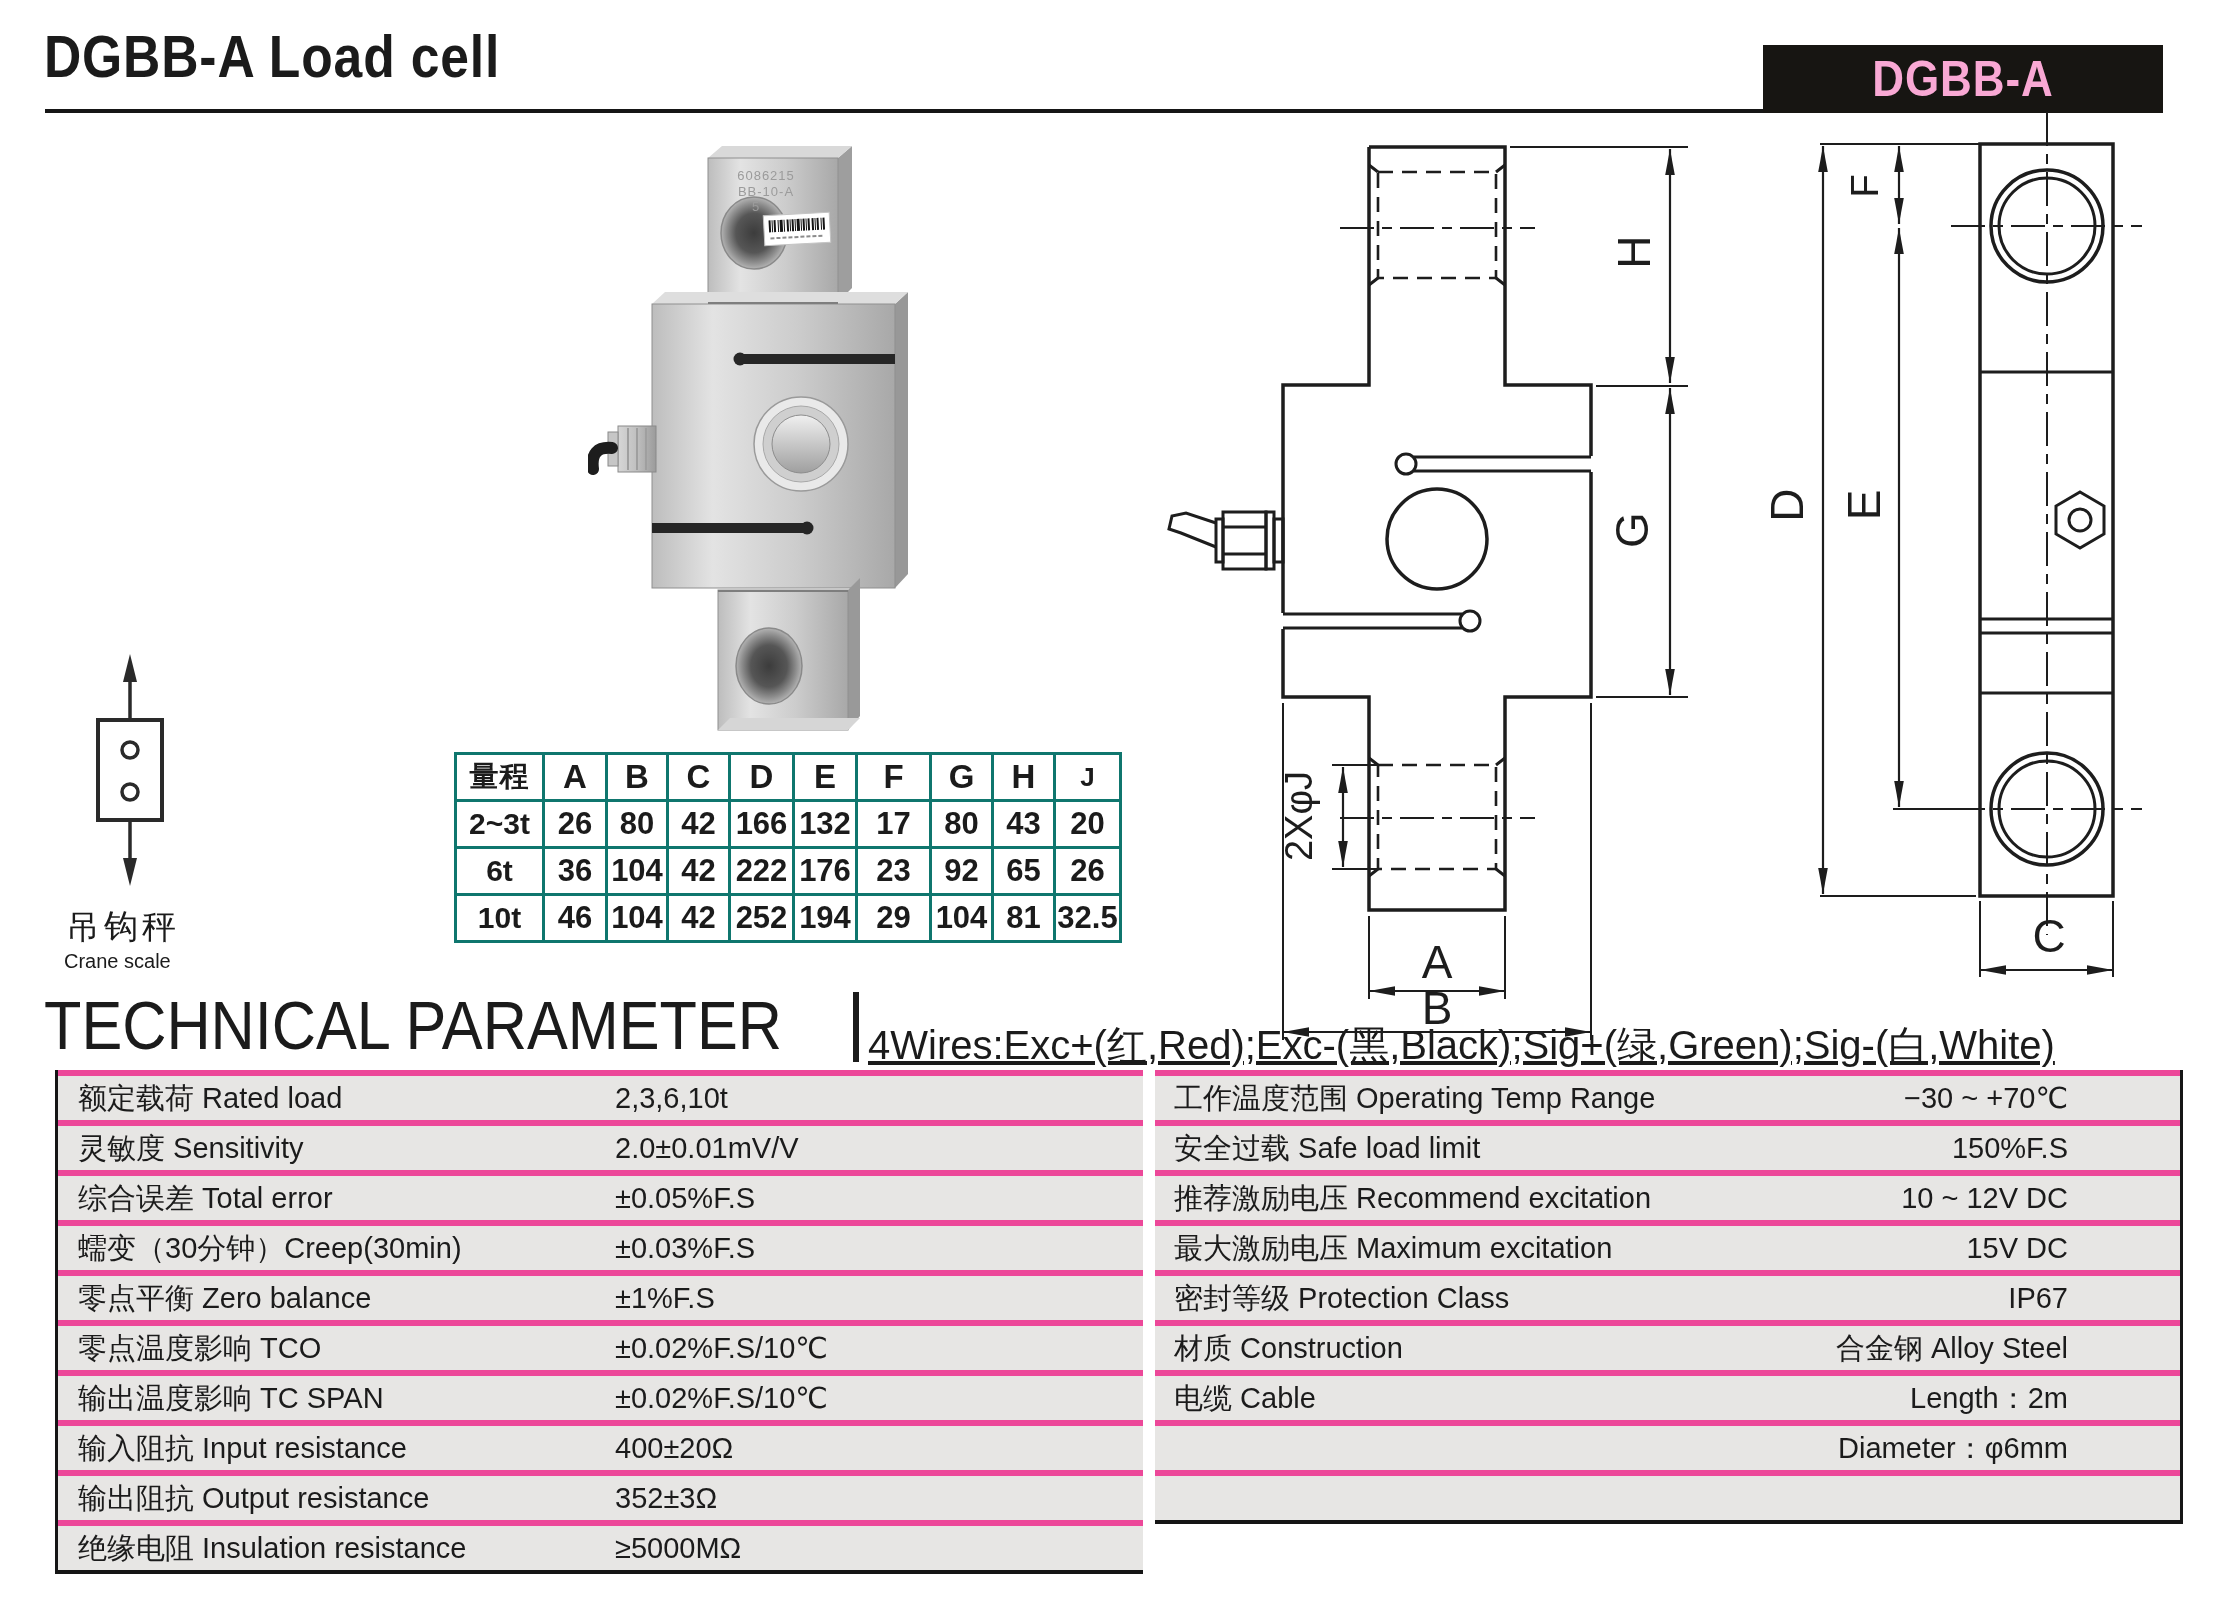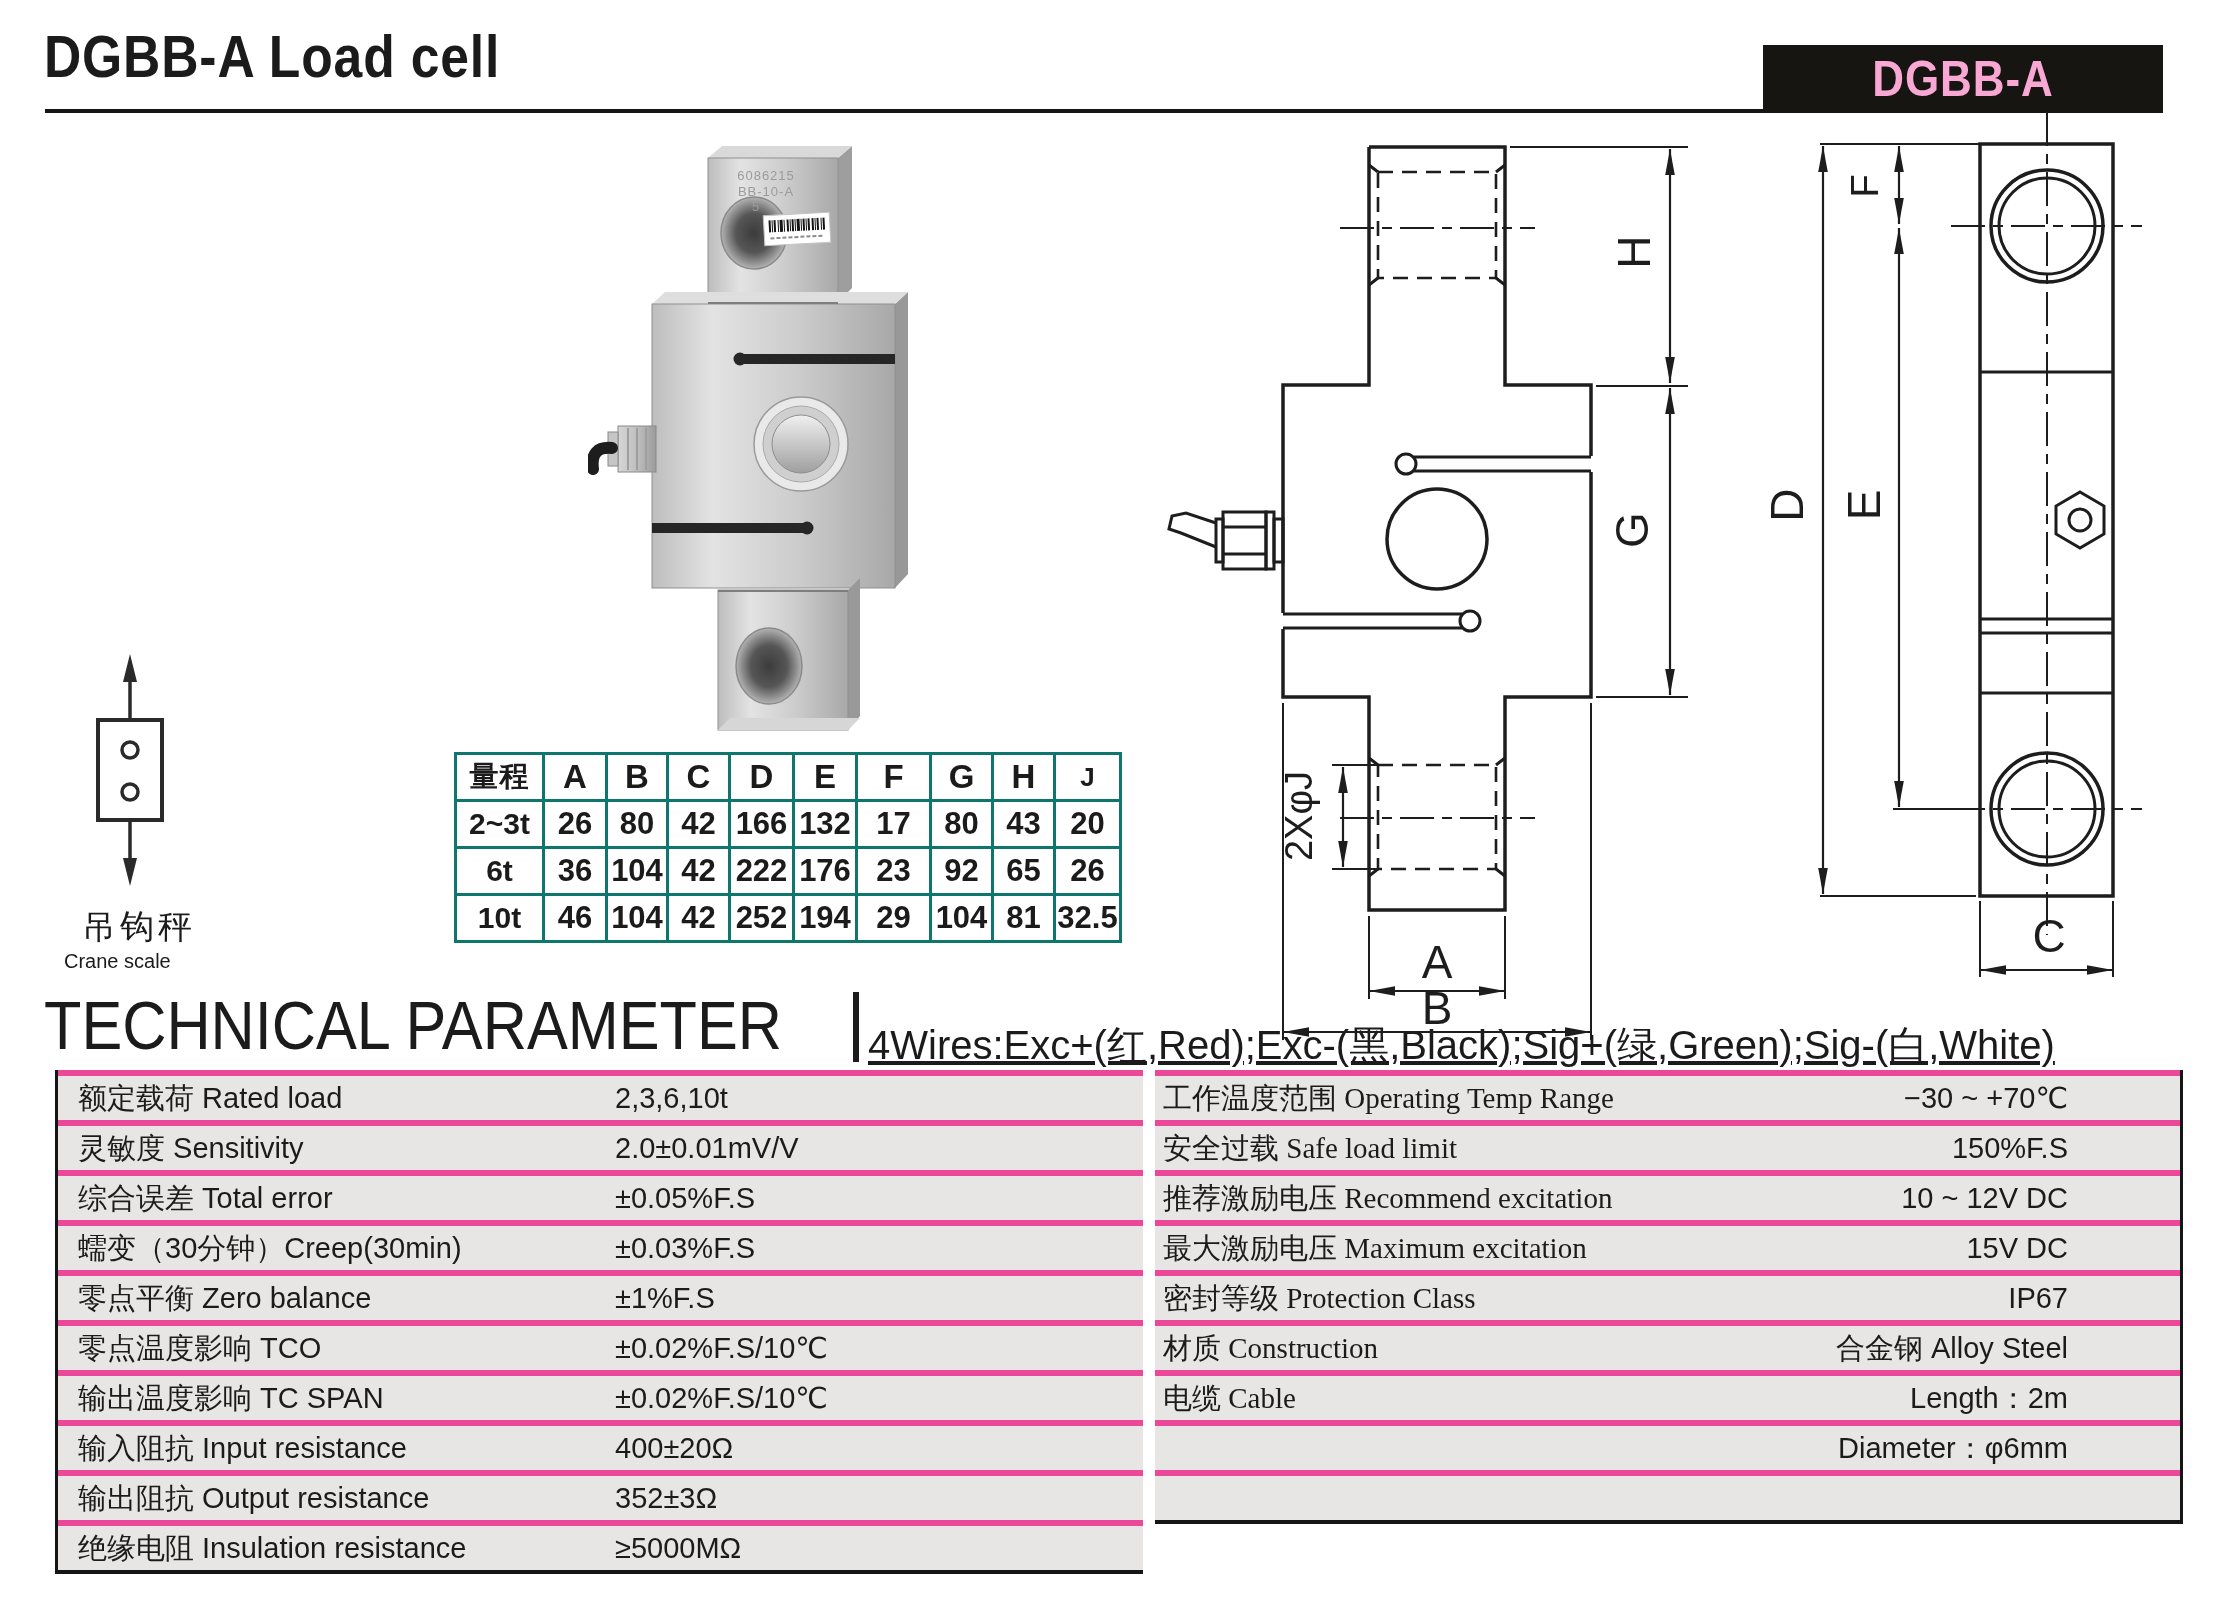--- a/index.html
+++ b/index.html
@@ -9,21 +9,21 @@
   
   .title{position:absolute;left:44px;top:22px;font-size:60px;font-weight:bold;
          transform:scaleX(.86);transform-origin:left top;white-space:nowrap;letter-spacing:1px;}
   .header-rule{position:absolute;left:45px;top:109px;width:2118px;height:4px;background:#161616;}
   .badge{position:absolute;left:1763px;top:45px;width:400px;height:68px;background:#171512;
          color:#f9a8d4;font-size:50px;font-weight:bold;display:flex;align-items:center;justify-content:center;}
   .badge span{transform:scaleX(.88);letter-spacing:1px;}
 
   
   #crane-svg{position:absolute;left:40px;top:640px;}
-  .crane-zh{position:absolute;left:66px;top:904px;font-size:34px;letter-spacing:4px;white-space:nowrap;margin-left:16px;}
+  .crane-zh{position:absolute;left:66px;top:904px;font-size:34px;letter-spacing:4px;white-space:nowrap;}
   .crane-en{position:absolute;left:64px;top:950px;font-size:20px;white-space:nowrap;}
 
   
   #dim-table{position:absolute;left:454px;top:752px;border-collapse:collapse;table-layout:fixed;background:#fff;}
   #dim-table th,#dim-table td{border:3px solid #0f766e;text-align:center;vertical-align:middle;
         padding:0;height:44px;font-weight:bold;white-space:nowrap;}
   #dim-table th{font-size:33px;}
   #dim-table th.zh{font-size:29px;letter-spacing:1px;}
   #dim-table th.small{font-size:26px;}
   #dim-table td{font-size:31px;}
@@ -34,21 +34,21 @@
         transform:scaleX(.9);transform-origin:left top;white-space:nowrap;letter-spacing:0px;}
   .tech-bar{position:absolute;left:853px;top:992px;width:6px;height:70px;background:#1b1b1b;}
   .wires-note{position:absolute;left:868px;top:1018px;font-size:40px;white-space:nowrap;text-decoration:underline;}
 
   
   .spec{position:absolute;top:1070px;border-bottom:4px solid #151515;}
   #spec-left{left:55px;width:1085px;border-left:3px solid #151515;}
   #spec-right{left:1155px;width:1025px;border-right:3px solid #151515;}
   .spec-row{position:relative;height:44px;border-top:6px solid #ec4899;background:#e7e6e4;}
   .spec-label{position:absolute;left:20px;top:0;line-height:44px;font-size:29px;white-space:nowrap;}
-  #spec-right .spec-label{left:8px;font-family:Liberation Serif, serif;}
+  #spec-right .spec-label{left:19px;}
   .spec-value{position:absolute;left:557px;top:0;line-height:44px;font-size:29px;white-space:nowrap;}
   #spec-right .spec-value{left:513px;width:400px;text-align:right;}
 
   
   svg{position:absolute;}
   .obj{stroke:#1d1d1d;fill:none;stroke-width:3.5;}
   .obj2{stroke:#1d1d1d;fill:none;stroke-width:3;}
   .dash{stroke:#1d1d1d;fill:none;stroke-width:2.6;stroke-dasharray:15 9;}
   .cline{stroke:#1d1d1d;fill:none;stroke-width:2;stroke-dasharray:34 8 10 8;}
   .dim{stroke:#1d1d1d;fill:none;stroke-width:2.2;}

